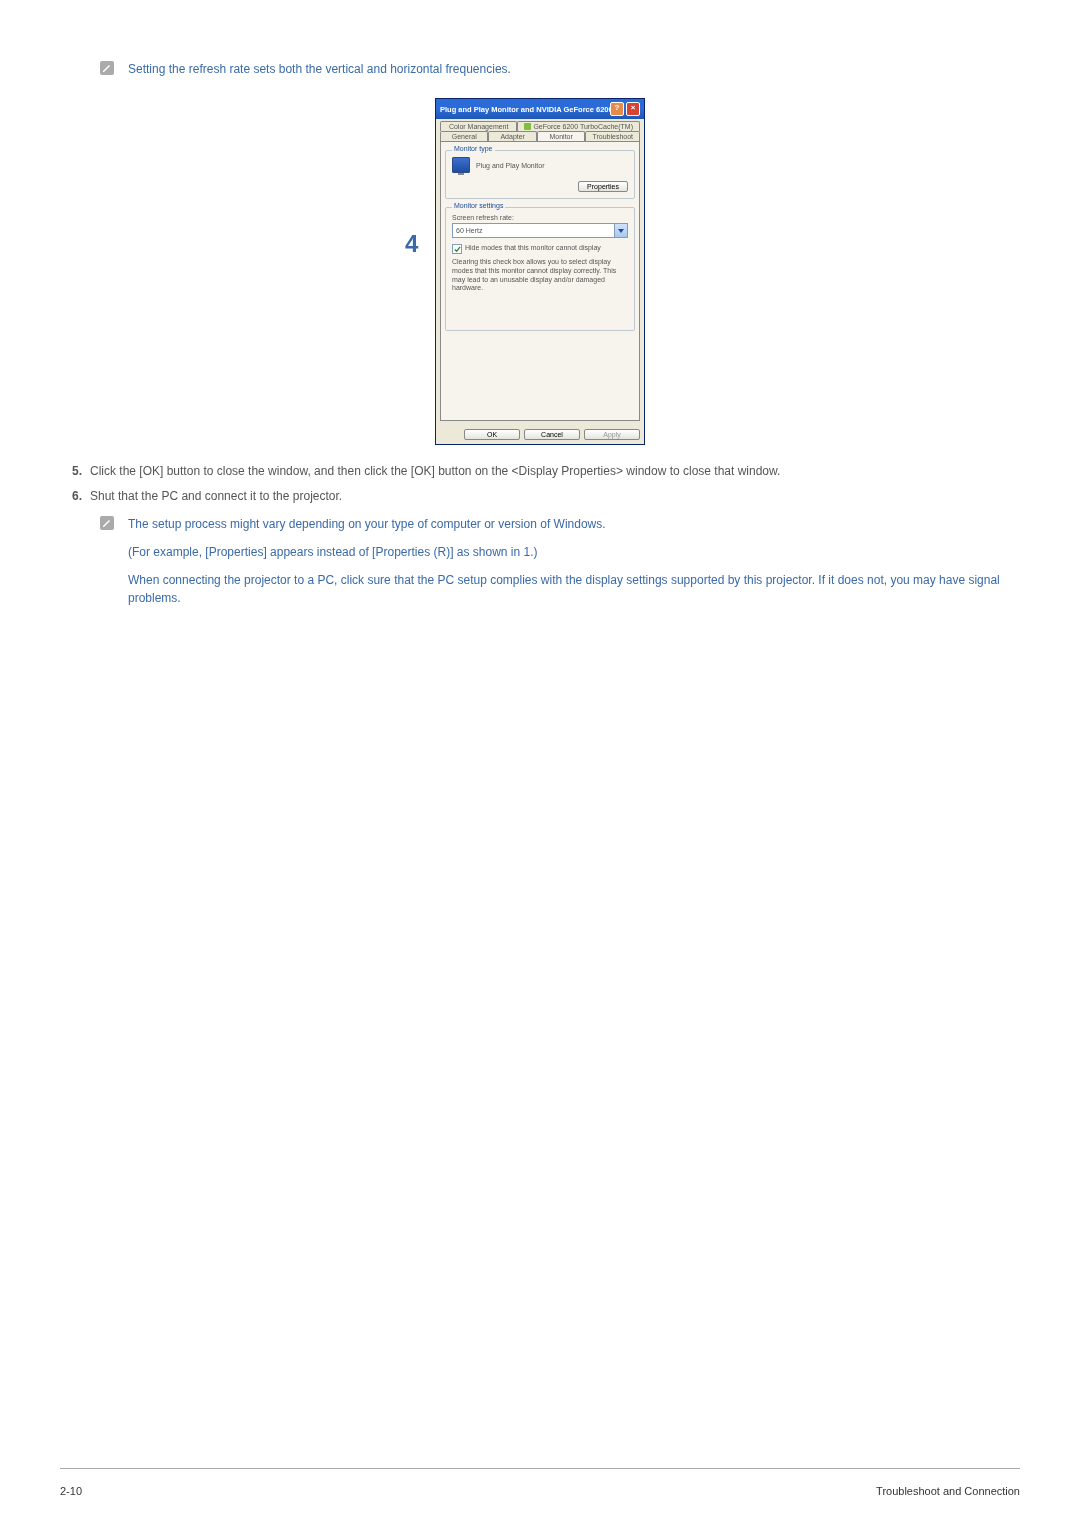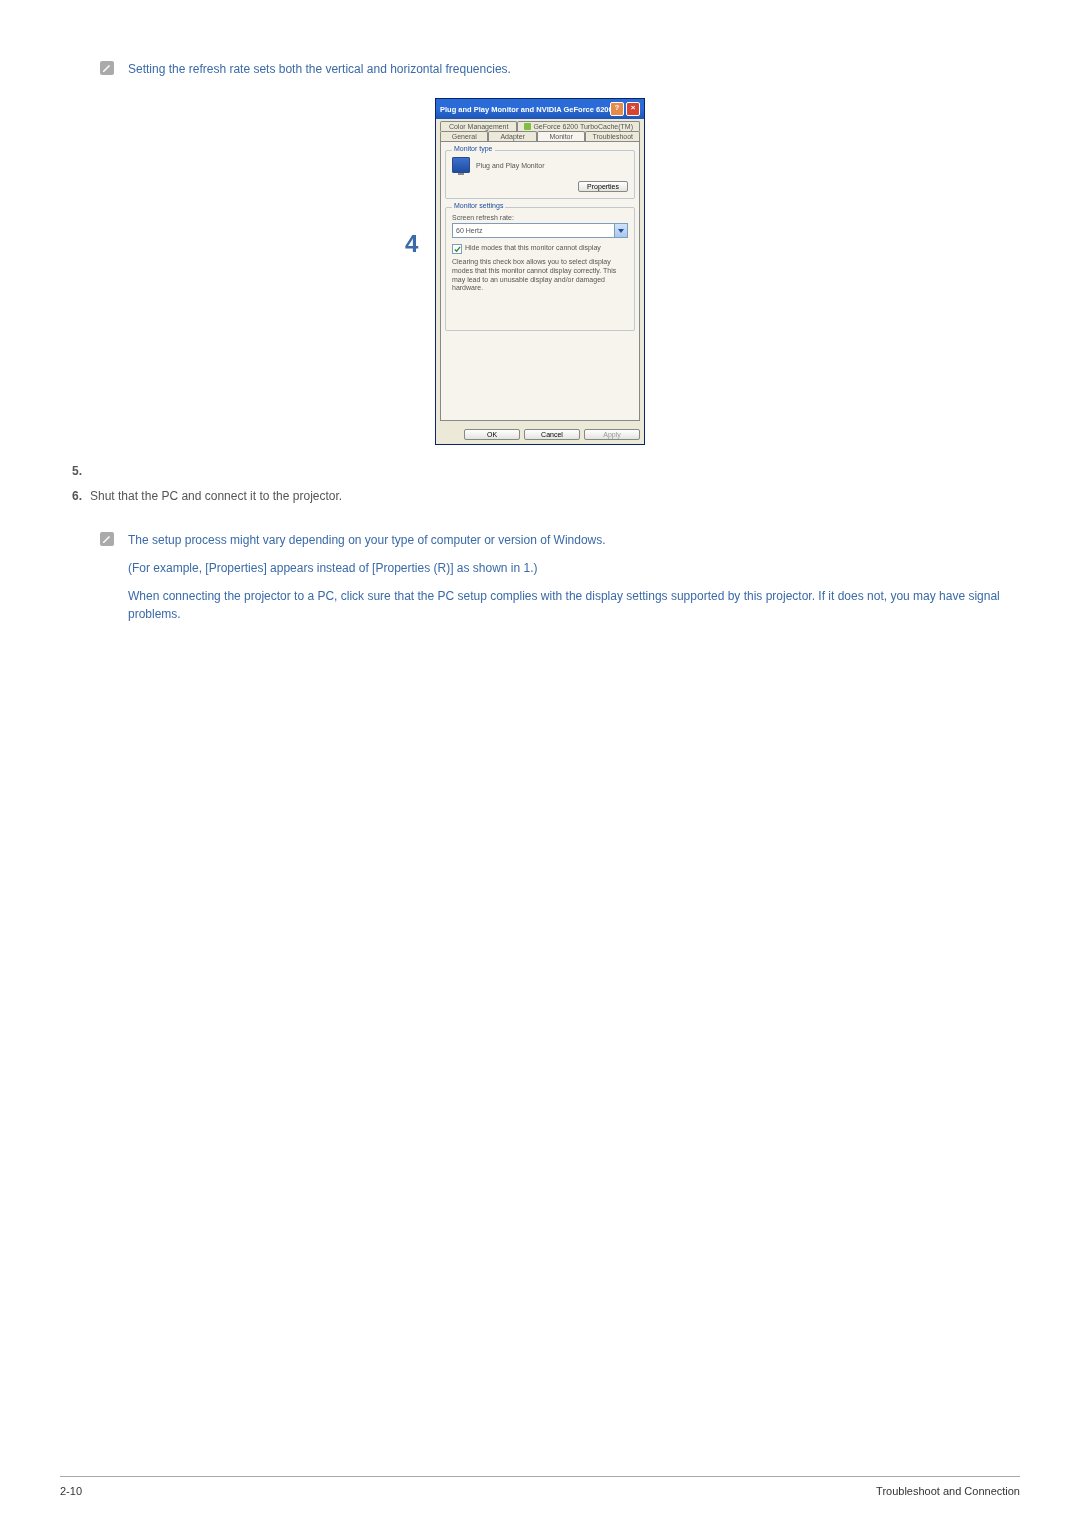--- a/index.html
+++ b/index.html
@@ -275,21 +275,21 @@
     padding-right: 8px;
   }
   .footer {
     position: absolute;
     bottom: 30px;
     left: 60px;
     right: 60px;
     display: flex;
     justify-content: space-between;
     border-top: 1px solid #aaa;
-    padding-top: 8px;
+    padding-top: 16px;
     font-size: 11px;
     color: #333;
   }
 </style>
 </head>
 <body>
 
 <div class="page">
 
   <div class="note-row">
@@ -371,28 +371,29 @@
           <span class="xp-button">OK</span>
           <span class="xp-button">Cancel</span>
           <span class="xp-button disabled">Apply</span>
         </div>
       </div>
     </div>
   </div>
 
   <div class="ol-item">
     <span class="ol-num">5.</span>
+    <span>Click the [OK] button to close the window, and then click the [OK] button on the &lt;Display Properties&gt; window to close that window.</span>
   </div>
 
   <div class="ol-item">
     <span class="ol-num">6.</span>
     <span>Shut that the PC and connect it to the projector.</span>
   </div>
 
-  <div class="note-row" style="margin-top:26px;">
+  <div class="note-row" style="margin-top:10px;">
     <span class="note-icon">
       <svg viewBox="0 0 14 14">
           <path d="M3 10 L9 4 L10 5 L4 11 L3 11 Z" fill="#fff"></path>
         </svg>
     </span>
     <div class="note-text">
       <p>The setup process might vary depending on your type of computer or version of Windows.</p>
       <p>(For example, [Properties] appears instead of [Properties (R)] as shown in 1.)</p>
       <p>When connecting the projector to a PC, click sure that the PC setup complies with the display settings supported by this projector. If it does not, you may have signal problems.</p>
     </div>

